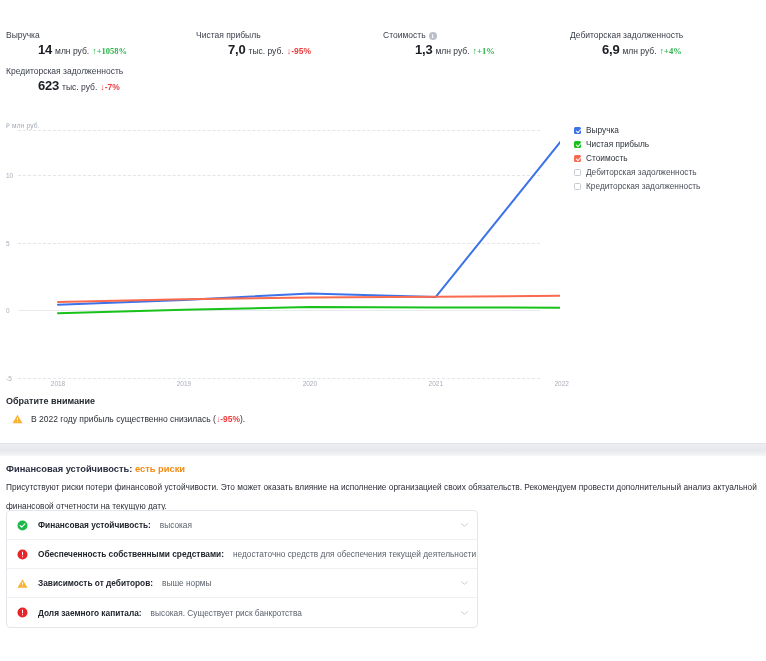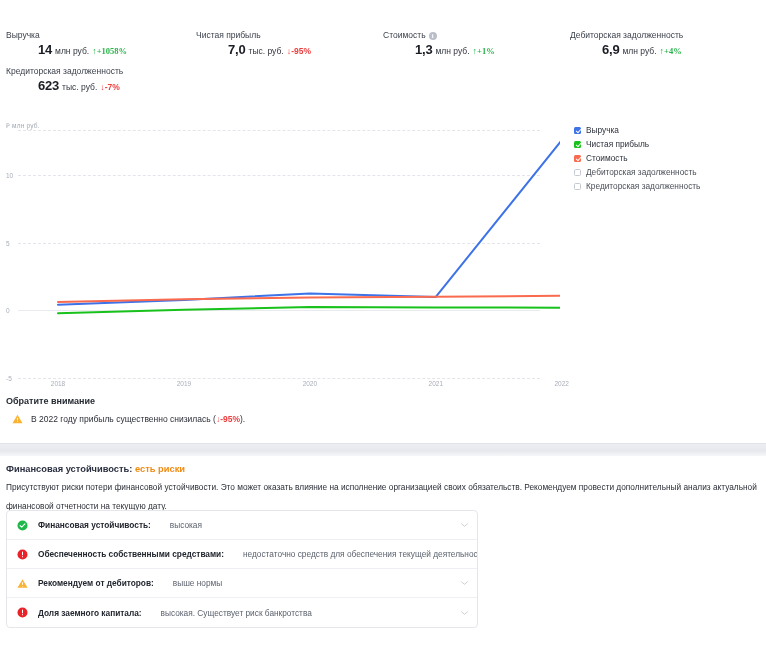--- a/index.html
+++ b/index.html
@@ -140,21 +140,21 @@
     background: #fff; overflow: hidden;
   }
   .acc-row {
     position: relative; display: flex; align-items: center;
     height: 29px; padding: 0 10px 0 10px;
     border-bottom: 1px solid #edeff2;
   }
   .acc-row:last-child { border-bottom: none; }
   .acc-icon { width: 11px; height: 11px; flex: none; margin-right: 10px; }
   .acc-title { font-size: 8.3px; font-weight: 700; color: #22262e; white-space: nowrap; }
-  .acc-val { font-size: 8.3px; color: #5c626d; margin-left: 19px; white-space: nowrap; }
+  .acc-val { font-size: 8.3px; color: #5c626d; margin-left: 9px; white-space: nowrap; }
   .chev {
     position: absolute; right: 9px; top: 50%;
     width: 7px; height: 4px; margin-top: -2px;
     color: #b6bbc4;
   }
 </style>
 </head>
 <body>
 
 <div class="page">
@@ -306,21 +306,21 @@
         <svg class="chev" viewBox="0 0 14 8">
           <path d="M1 1.6 L7 6.6 L13 1.6" stroke="#b6bbc4" stroke-width="1.4" fill="none" stroke-linecap="round"></path>
         </svg>
       </div>
       <div class="acc-row">
         <svg class="acc-icon" viewBox="0 0 22 20">
           <path d="M11 1.3 L21 18.7 L1 18.7 Z" fill="#f9b231"></path>
           <rect x="10.1" y="7" width="1.8" height="6" rx="0.9" fill="#fff"></rect>
           <rect x="10.1" y="14.4" width="1.8" height="1.9" rx="0.9" fill="#fff"></rect>
         </svg>
-        <span class="acc-title">Рекомендуем от дебиторов:</span>
+        <span class="acc-title">Зависимость от дебиторов:</span>
         <span class="acc-val">выше нормы</span>
         <svg class="chev" viewBox="0 0 14 8">
           <path d="M1 1.6 L7 6.6 L13 1.6" stroke="#b6bbc4" stroke-width="1.4" fill="none" stroke-linecap="round"></path>
         </svg>
       </div>
       <div class="acc-row">
         <svg class="acc-icon" viewBox="0 0 22 22">
           <circle cx="11" cy="11" r="10" fill="#e8242a"></circle>
           <rect x="10" y="5" width="2" height="7.6" rx="1" fill="#fff"></rect>
           <rect x="10" y="14.2" width="2" height="2.2" rx="1" fill="#fff"></rect>

